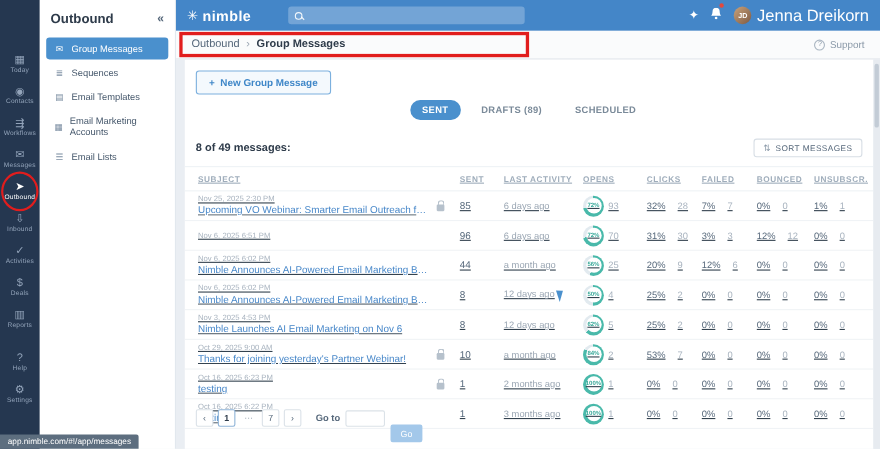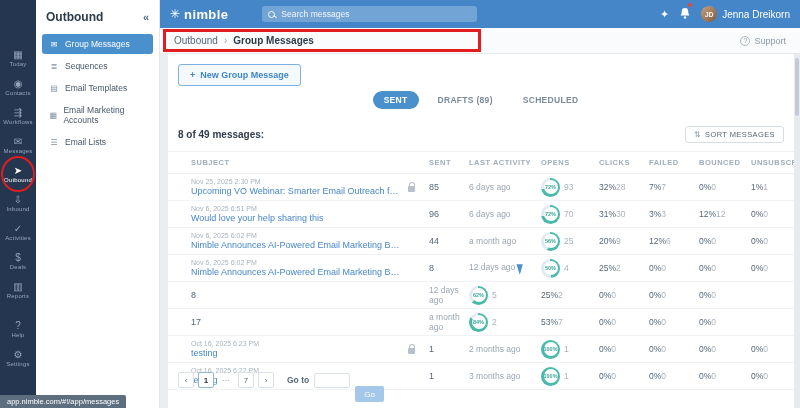--- a/index.html
+++ b/index.html
@@ -33,21 +33,21 @@
   .mag { position:relative; width:7px; height:7px; border:1.3px solid rgba(255,255,255,.9); border-radius:50%; flex:0 0 auto; }
   .mag::after { content:""; position:absolute; width:4px; height:1.3px; background:rgba(255,255,255,.9); transform:rotate(45deg); right:-3px; bottom:-1px; }
   .search-input { flex:1; background:transparent; border:none; outline:none; color:#fff; font-size:8.5px; font-family:"Liberation Sans", sans-serif;}
   .search-input::placeholder { color:rgba(255,255,255,.92); }
   .topbar-right { margin-left:auto; display:flex; align-items:center; gap:11px; }
   .top-icon { color:#fff; font-size:11px; line-height:11px; cursor:pointer; }
   .bell-wrap { position:relative; cursor:pointer; }
   .bell-dot { position:absolute; right:-2px; top:-2px; width:4px; height:4px; background:#e5483c; border-radius:50%; }
   .user { display:flex; align-items:center; gap:5px; cursor:pointer; }
   .avatar { width:16px; height:16px; border-radius:50%; background:linear-gradient(135deg,#c9a27a,#7d5a44); color:#fff; font-size:6.5px; display:flex; align-items:center; justify-content:center; font-weight:bold; }
-  .user-name { color:#fff; font-size:10px; }
+  .user-name { color:#fff; font-size:15px; }
   
   .crumbbar { position:absolute; left:160px; right:0; top:28px; height:26px; background:#fafbfc; border-bottom:1px solid #e4e9ee; display:flex; align-items:center; padding:0 14px; z-index:4; }
   .crumb-parent { font-size:10px; color:#55677a; cursor:pointer; }
   .crumb-sep { font-size:10px; color:#9aa6b3; margin:0 6px; }
   .crumb-current { font-size:10px; font-weight:bold; color:#2e3b4a; }
   .support { margin-left:auto; display:flex; align-items:center; gap:4px; color:#8a99a8; font-size:9px; cursor:pointer;text-align:right; }
   .support-q { width:10px; height:10px; border:1px solid #aab6c2; border-radius:50%; font-size:6.5px; display:flex; align-items:center; justify-content:center; }
   
   .main { position:absolute; left:160px; right:0; top:54px; bottom:0; background:#eaeef3; z-index:3;}
   .card { position:absolute; left:8px; right:6px; top:0; bottom:0; background:#fff; }
@@ -56,39 +56,39 @@
   .btn-row { padding:10px 0 0 10px; }
   .btn-new { display:inline-flex; align-items:center; gap:5px; border:1px solid #7cb0de; background:#f4f9fd; color:#3f87c8; border-radius:3px; font-size:9px; font-weight:bold; padding:5px 11px; cursor:pointer; font-family:"Liberation Sans", sans-serif;}
   .tabs-row { display:flex; justify-content:center; gap:8px; margin-top:5px; }
   .tab { font-size:8.5px; font-weight:bold; letter-spacing:.3px; color:#7a8a99; padding:4px 11px; border-radius:11px; cursor:pointer; background:transparent; border:none; font-family:"Liberation Sans", sans-serif;}
   .tab.active { background:#4a90cd; color:#fff; }
   .meta-row { display:flex; align-items:center; margin:17px 10px 0 10px; }
   .count-text { font-size:10px; font-weight:bold; color:#2e3b4a; }
   .sort-btn { margin-left:auto; display:flex; align-items:center; gap:4px; border:1px solid #d7dee5; background:#fff; border-radius:3px; padding:3px 8px; font-size:7.5px; letter-spacing:.4px; color:#55677a; cursor:pointer; font-family:"Liberation Sans", sans-serif;}
   .sort-icon { font-size:8px; color:#8a99a8; }
   
-  .grid-cols { display:grid; grid-template-columns:238px 40px 72px 58px 50px 50px 52px 1fr; padding-left:23px; }
+  .grid-cols { display:grid; grid-template-columns:238px 40px 72px 58px 50px 50px 52px 1fr; padding-left:12px;text-decoration:underline; }
   .thead { margin-top:8px; border-top:1px solid #eef2f5; border-bottom:1px solid #eef2f5; padding-top:6px; padding-bottom:6px; color:#9fadbb; font-size:7.5px; font-weight:bold; letter-spacing:.5px; }
   .trow { height:27px; align-items:center; border-bottom:1px solid #f0f3f6; cursor:pointer; }
   .subject-cell { display:flex; align-items:center; gap:6px; min-width:0; padding-right:14px; }
   .subj-text { flex:1; min-width:0; }
   .row-date { font-size:7px; color:#a8b3bf; white-space:nowrap; }
   .row-subject { font-size:9px; color:#4787c9; white-space:nowrap; overflow:hidden; text-overflow:ellipsis; margin-top:1px; }
   .lock { position:relative; width:7px; height:6px; background:#b6c1cc; border-radius:1px; flex:0 0 auto; margin-top:3px;}
   .lock::before { content:""; position:absolute; top:-4px; left:1px; width:4px; height:4px; border:1.2px solid #b6c1cc; border-bottom:none; border-radius:3px 3px 0 0; }
   .hidden { visibility:hidden; }
   .c-sent { font-size:9px; color:#55677a; }
   .c-last { font-size:8.5px; color:#9aa6b3; }
   .cursor { display:none; width:0; height:0; border-left:6px solid #4a90cd; border-bottom:9px solid transparent; border-top:2px solid transparent; transform:rotate(-18deg); margin-left:3px; vertical-align:middle;}
   .cursor.shown { display:inline-block; }
   .c-opens { display:flex; align-items:center; gap:4px; }
   .ring { width:19px; height:19px; border-radius:50%; background:conic-gradient(#49b9aa calc(var(--p)*1%), #e2eaef 0); display:flex; align-items:center; justify-content:center; flex:0 0 auto;}
   .ring-inner { width:14px; height:14px; border-radius:50%; background:#fff; display:flex; align-items:center; justify-content:center; font-size:5.5px; font-weight:bold; color:#3aa99a; }
   .count { font-size:8.5px; color:#a8b3bf; }
-  .c-stat { display:flex; align-items:center; gap:0; font-size:8.5px; }
+  .c-stat { display:flex; align-items:center; gap:11px; font-size:8.5px; }
   .pct { color:#55677a; }
   
   .pager { position:absolute; left:10px; bottom:6px; display:flex; align-items:center; gap:5px; }
   .pager-pages { display:flex; align-items:center; gap:4px; }
   .page-btn { min-width:16px; height:16px; border:1px solid #dbe2e8; border-radius:2px; background:#fff; font-size:8px; color:#55677a; display:flex; align-items:center; justify-content:center; padding:0 4px; cursor:pointer; font-family:"Liberation Sans", sans-serif;}
   .page-btn.current { border-color:#8fb4d8; font-weight:bold; color:#2e3b4a; }
   .page-btn.ellipsis { border:none; background:transparent; color:#9aa6b3; }
   .goto-label { font-size:8.5px; color:#55677a; margin-left:8px; font-weight:bold;}
   .goto-input { width:36px; height:15px; border:1px solid #dbe2e8; border-radius:2px; font-size:8px; padding:0 3px; outline:none; font-family:"Liberation Sans", sans-serif;}
   .go-btn { background:#a3c8ea; color:#fff; border:none; border-radius:2px; font-size:8px; padding:3.5px 9px; cursor:pointer; font-family:"Liberation Sans", sans-serif;margin-top:28px;}
@@ -193,21 +193,20 @@
 </div>
 </div>
 
 <div class="topbar">
   <div class="brand">
     <span class="brand-glyph">✳</span>
     <span class="brand-name">nimble</span>
   </div>
   <div class="search-bar">
     <span class="mag"></span>
-    <input class="search-input" type="text" placeholder="Search messages" style="">
   </div>
   <div class="topbar-right">
     <span class="top-icon">✦</span>
     <span class="bell-wrap">
       <svg width="10" height="11" viewBox="0 0 10 11">
           <path d="M5 0a3.2 3.2 0 0 0-3.2 3.2c0 3-1.3 4.2-1.3 4.2h9s-1.3-1.2-1.3-4.2A3.2 3.2 0 0 0 5 0z" fill="#fff"></path>
           <circle cx="5" cy="9.4" r="1.2" fill="#fff"></circle>
         </svg>
       <span class="bell-dot"></span>
     </span>
@@ -301,21 +300,20 @@
     <div class="c-stat">
             <span class="pct">1%</span>
             <span class="count">1</span>
           </div>
   </div>
 
   <div class="trow grid-cols">
     <div class="subject-cell">
       <div class="subj-text">
         <div class="row-date">Nov 6, 2025 6:51 PM</div>
-        <div class="row-subject">Would love your help sharing this</div>
       </div>
       <span class="lock hidden"></span>
     </div>
     <div class="c-sent">96</div>
     <div class="c-last">
       <span>6 days ago</span>
     </div>
     <div class="c-opens">
       <span class="ring" style="--p: 72;">
               <span class="ring-inner">72%</span>
@@ -406,20 +404,27 @@
             <span class="pct">0%</span>
             <span class="count">0</span>
           </div>
     <div class="c-stat">
             <span class="pct">0%</span>
             <span class="count">0</span>
           </div>
   </div>
 
   <div class="trow grid-cols">
+    <div class="subject-cell">
+      <div class="subj-text">
+        <div class="row-date">Nov 3, 2025 4:53 PM</div>
+        <div class="row-subject">Nimble Launches AI Email Marketing on Nov 6</div>
+      </div>
+      <span class="lock hidden"></span>
+    </div>
     <div class="c-sent">8</div>
     <div class="c-last">
       <span>12 days ago</span>
     </div>
     <div class="c-opens">
       <span class="ring" style="--p: 62;">
               <span class="ring-inner">62%</span>
             </span>
       <span class="count">5</span>
     </div>
@@ -435,21 +440,28 @@
             <span class="pct">0%</span>
             <span class="count">0</span>
           </div>
     <div class="c-stat">
             <span class="pct">0%</span>
             <span class="count">0</span>
           </div>
   </div>
 
   <div class="trow grid-cols">
-    <div class="c-sent">17</div>
+    <div class="subject-cell">
+      <div class="subj-text">
+        <div class="row-date">Oct 29, 2025 9:00 AM</div>
+        <div class="row-subject">Thanks for joining yesterday's Partner Webinar!</div>
+      </div>
+      <span class="lock"></span>
+    </div>
+    <div class="c-sent">10</div>
     <div class="c-last">
       <span>a month ago</span>
     </div>
     <div class="c-opens">
       <span class="ring" style="--p: 84;">
               <span class="ring-inner">84%</span>
             </span>
       <span class="count">2</span>
     </div>
     <div class="c-stat">

